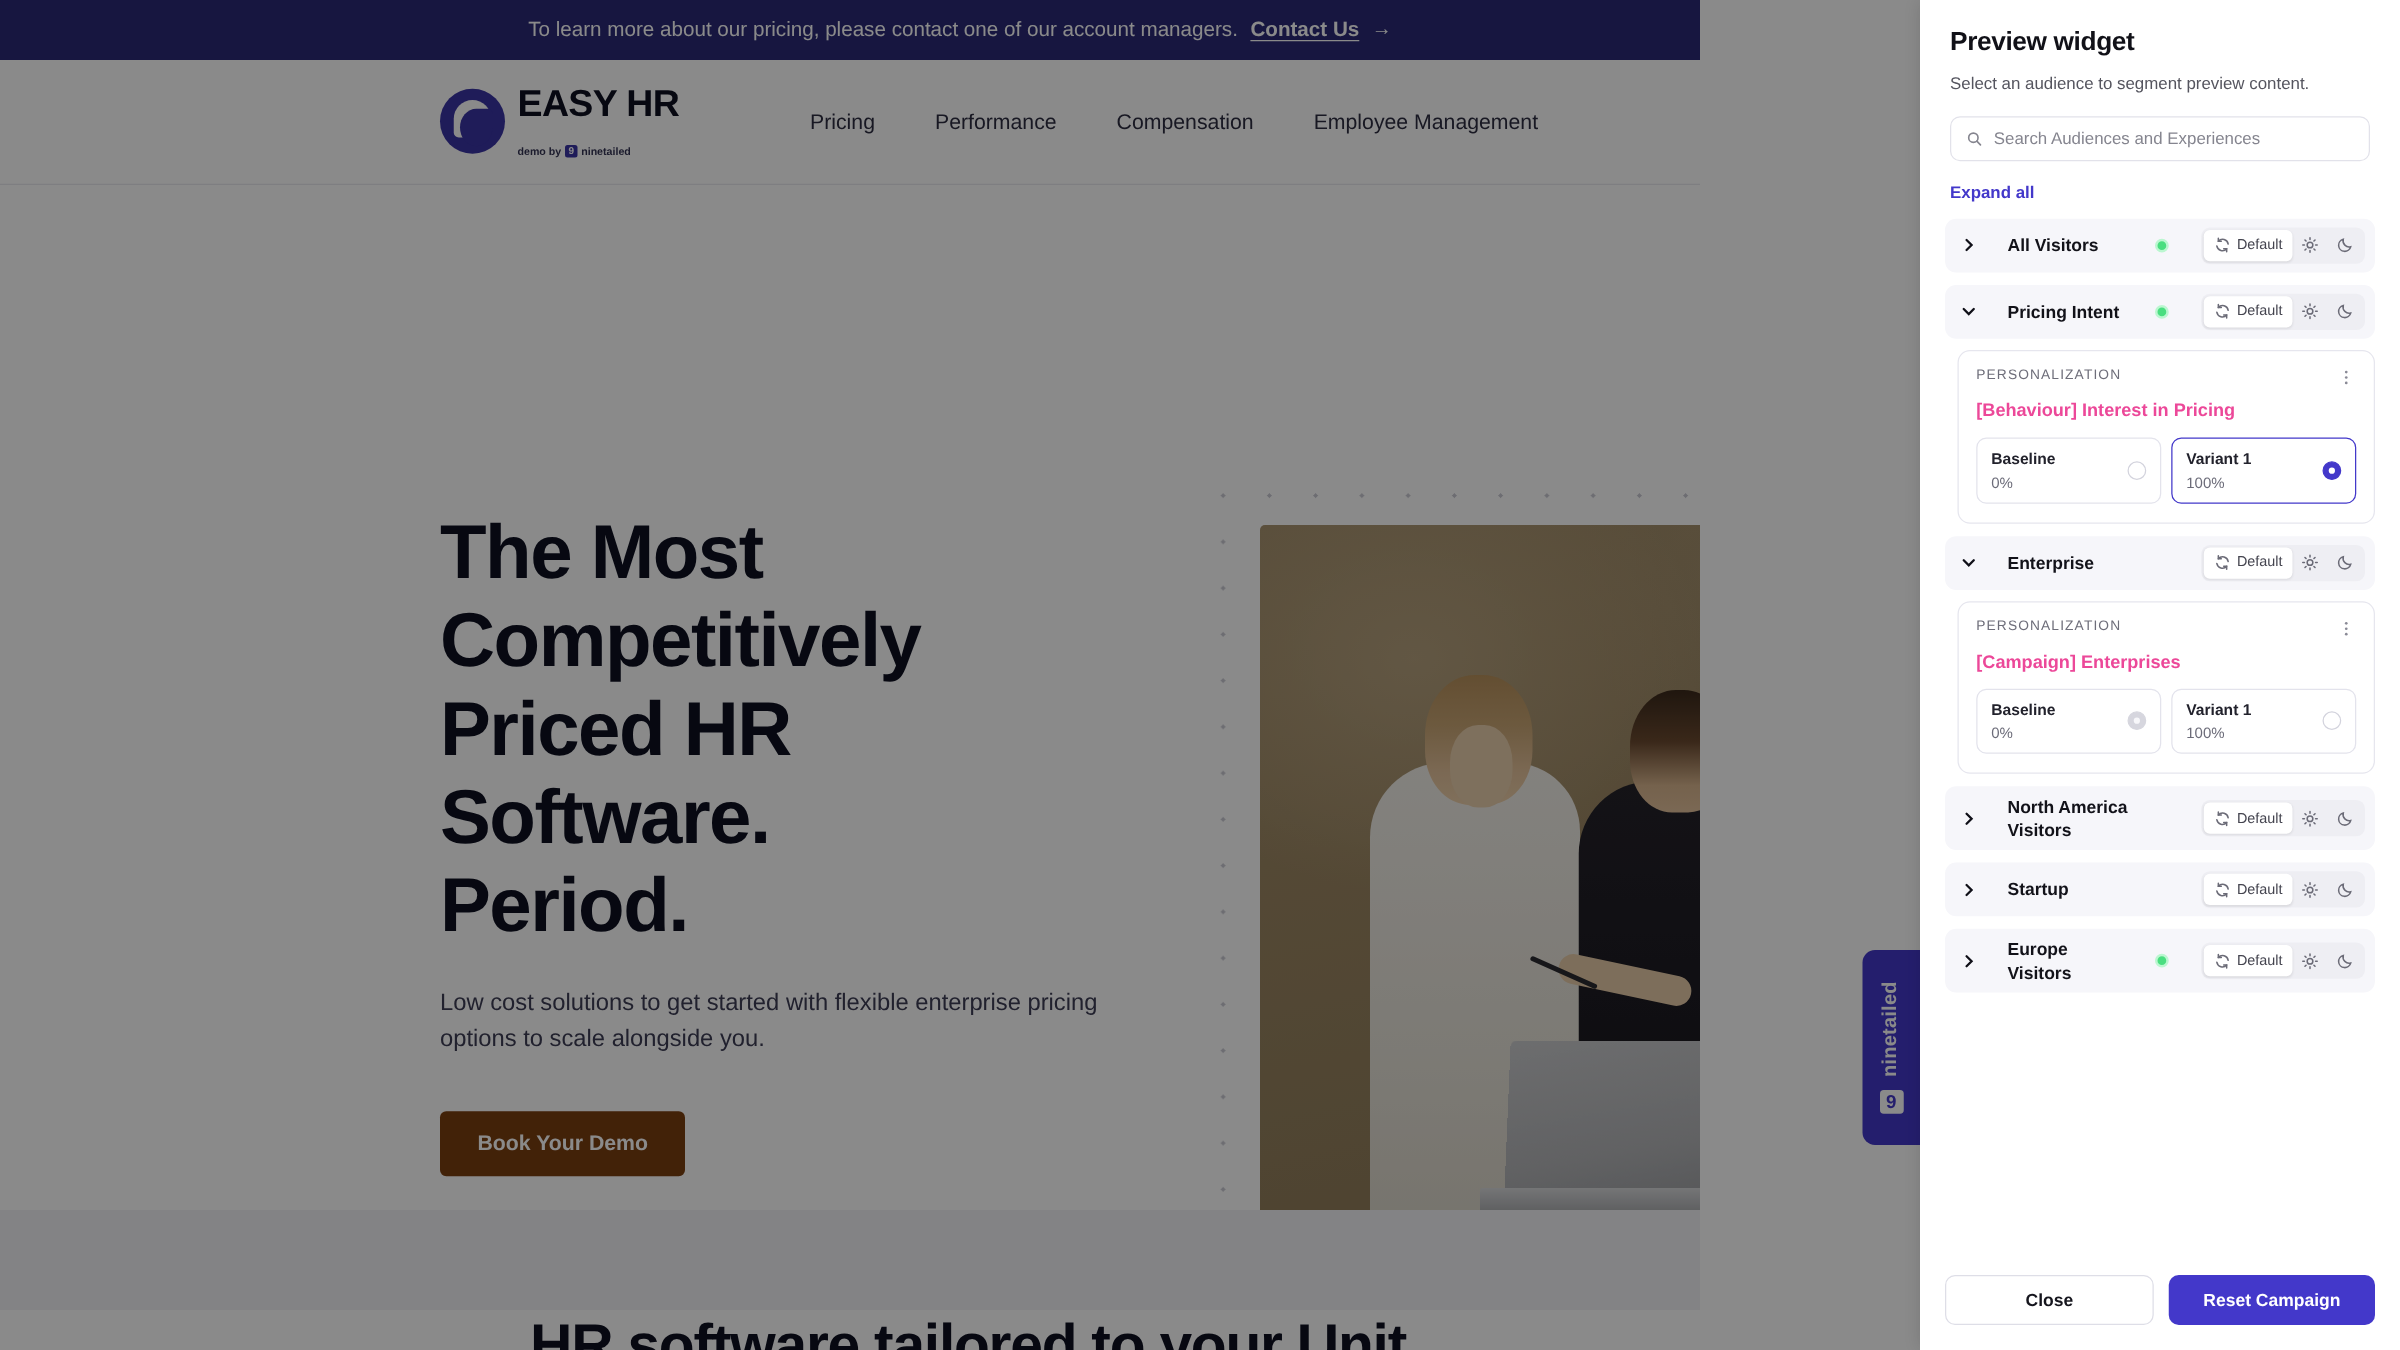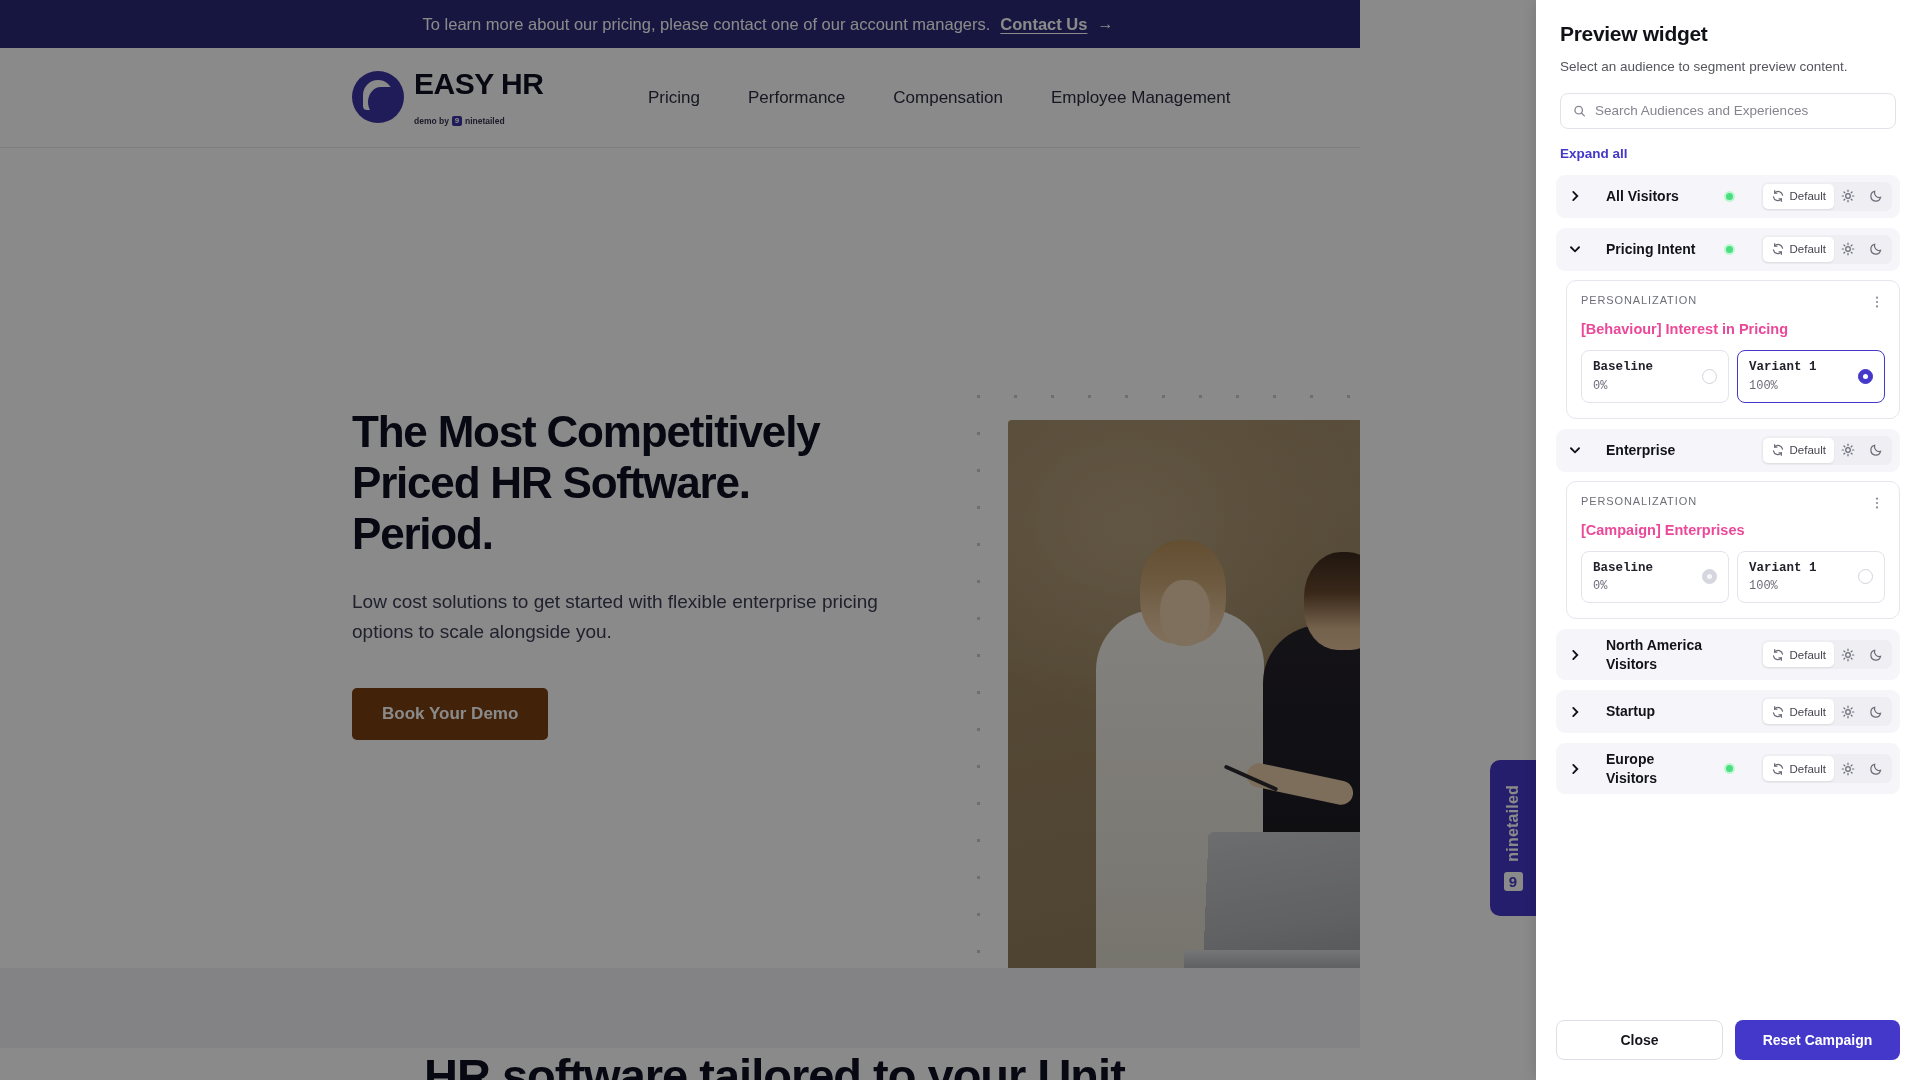--- a/index.html
+++ b/index.html
@@ -101,21 +101,21 @@
     white-space: nowrap;
   }
   .link-signup {
     color: #3a34a4; font-size: 16px; font-weight: 700; white-space: nowrap;
   }
 
   
   .hero { position: absolute; left: 0; top: 148px; width: 1536px; height: 820px; background: #ffffff; }
   .hero-copy { position: absolute; left: 352px; top: 258px; width: 560px; }
   .hero-title {
-    font-size: 44px; font-weight: 800; color: #0d1021;
+    font-size: 61px; font-weight: 800; color: #0d1021;
     line-height: 1.16; letter-spacing: -1.2px;
     white-space: pre-line;
   }
   .hero-sub {
     margin-top: 28px;
     font-size: 19px; color: #3d3d55; line-height: 1.55;
     white-space: pre-line;
   }
   .btn-demo {
     margin-top: 42px;
@@ -342,21 +342,21 @@
   }
   .pers-name {
     margin-top: 11px;
     font-size: 14.5px; font-weight: 700; color: #ec4899;
   }
   .variants { margin-top: 13px; display: flex; gap: 8px; }
   .variant {
     flex: 1 1 0; min-width: 0;
     border: 1px solid #e3e3ec; border-radius: 8px;
     padding: 9px 11px;
-    display: flex; align-items: center; justify-content: space-between; gap: 6px; font-family: Liberation Mono, monospace;
+    display: flex; align-items: center; justify-content: space-between; gap: 6px;
   }
   .variant.selected { border: 1.5px solid #4338ca; }
   .v-label { font-size: 12.5px; font-weight: 600; color: #22222c; line-height: 1.25; }
   .v-pct { font-size: 12px; color: #6c6c79; margin-top: 3px; }
   .radio {
     width: 15px; height: 15px; border-radius: 50%;
     border: 1.5px solid #d3d3dd; flex: none; background: #fff;
   }
   .radio.on-blue {
     background: #4338ca; border-color: #4338ca;

